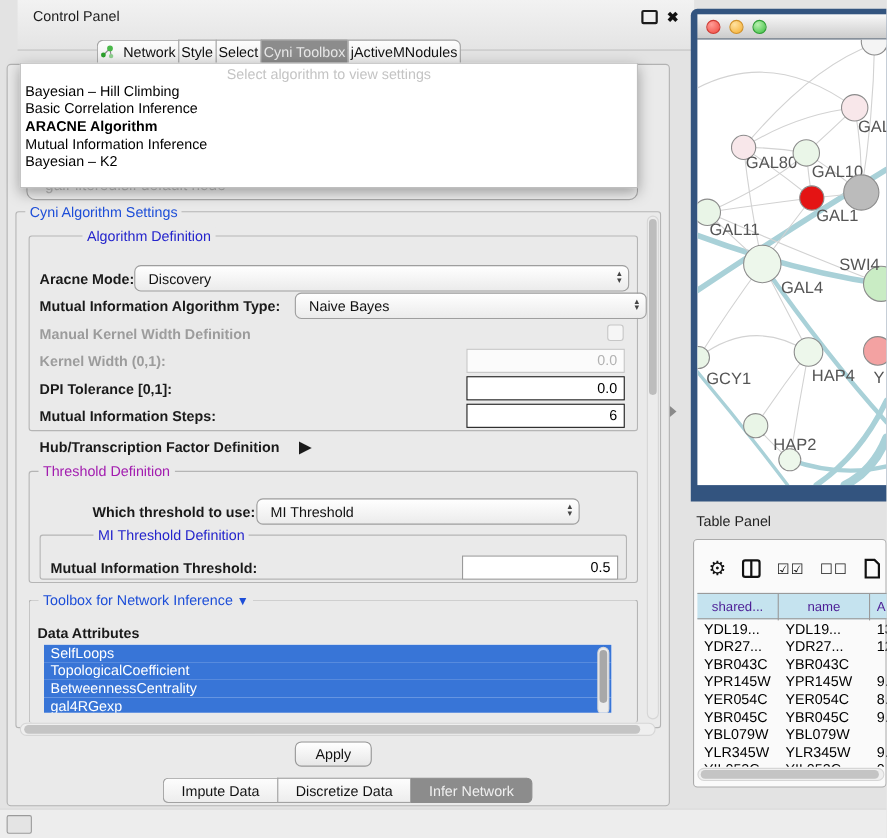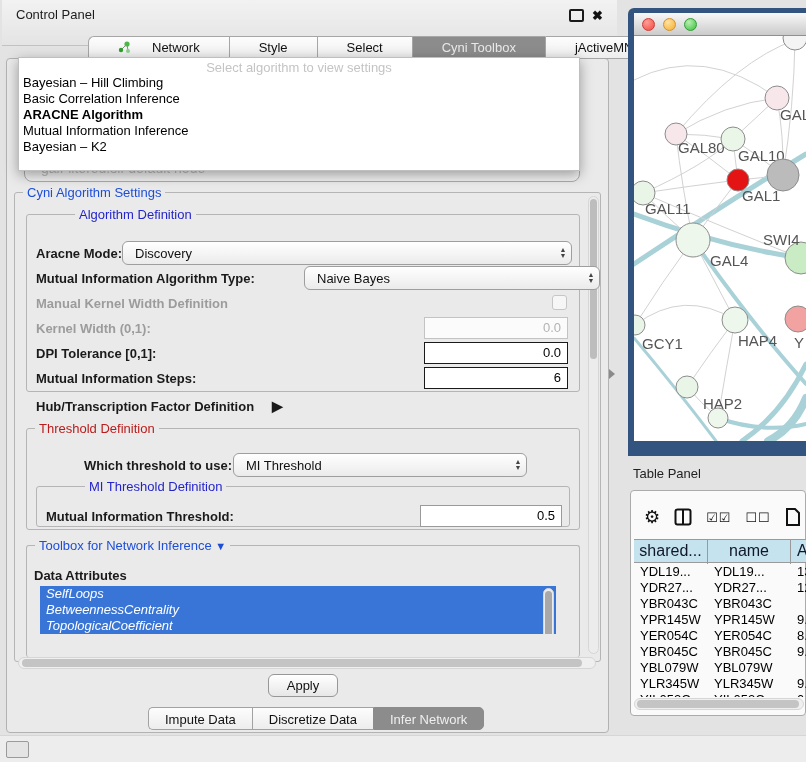--- a/index.html
+++ b/index.html
@@ -1,29 +1,29 @@
 <!DOCTYPE html>
 <html><head>
 <meta charset="utf-8">
 <style>
   html,body{margin:0;padding:0;}
   body{width:806px;height:762px;overflow:hidden;position:relative;background:#e3e3e3;
        font-family:"Liberation Sans",sans-serif;-webkit-font-smoothing:antialiased;}
   .abs{position:absolute;}
 
   
-  .cp-titlebar{left:2px;top:0;width:615px;height:46px;background:linear-gradient(#f2f2f2,#e4e4e4);
+  .cp-titlebar{left:16px;top:0;width:615px;height:46px;background:linear-gradient(#f2f2f2,#e4e4e4);
     border-bottom:1px solid #c2c2c2;font-size:13px;color:#1c1c1c;line-height:30px;padding-left:14px;box-sizing:border-box;}
   .win-btns{position:absolute;right:14px;top:0;height:30px;display:flex;align-items:center;gap:8px;}
   .float-box{width:11px;height:9px;border:2px solid #1a1a1a;border-radius:2px;display:inline-block;}
   .close-x{font-size:13px;font-weight:bold;color:#111;line-height:1;}
 
   .cp-tabs{left:88px;top:36px;height:23px;display:flex;}
-  .tab{height:23px;line-height:23px;padding:0 29px;background:linear-gradient(#fdfdfd,#ededed);
-    border:1px solid #a6a6a6;border-right:none;font-size:13px;color:#111;display:flex;align-items:center;gap:21px;box-sizing:border-box;}
+  .tab{height:23px;line-height:23px;padding:0 2px;background:linear-gradient(#fdfdfd,#ededed);
+    border:1px solid #a6a6a6;border-right:none;font-size:13px;color:#111;display:flex;align-items:center;gap:8px;box-sizing:border-box;}
   .tab:first-child{border-radius:6px 0 0 0;}
   .tab:last-child{border-right:1px solid #a6a6a6;border-radius:0 6px 0 0;}
   .tab.sel{background:#8c8c8c;color:#e9e9e9;}
 
   .cp-body{left:6px;top:58px;width:603px;height:675px;background:#eaeaea;border:1px solid #b2b2b2;border-radius:4px;box-sizing:border-box;}
 
   .combo{background:linear-gradient(#ffffff,#ebebeb);border:1px solid #9e9e9e;border-radius:6px;
     font-size:13px;color:#111;box-sizing:border-box;display:flex;align-items:center;}
   .combo .val{padding-left:12px;flex:1;}
   .combo .arrows{width:16px;text-align:center;color:#444;font-size:7px;line-height:6px;}
@@ -32,21 +32,21 @@
 
   .algo-popup{left:18px;top:57px;width:560px;height:112px;background:#ffffff;border:1px solid #bfbfbf;
      box-shadow:0 4px 12px rgba(0,0,0,.35);z-index:5;}
   .algo-prompt{height:15px;text-align:center;font-size:13px;color:#c4c4c4;padding-top:2px;}
   .algo-item{height:16px;line-height:16px;font-size:13px;color:#000;padding-left:4px;white-space:nowrap;}
   .algo-item.sel{font-weight:bold;}
 
   .group{position:absolute;border:1px solid #b5b5b5;border-radius:3px;box-sizing:border-box;}
   .gtitle{position:absolute;top:-8px;left:8px;background:#eaeaea;padding:0 4px;font-size:13px;color:#1d4ed8;white-space:nowrap;}
   .gtitle.blue{color:#2424cc;margin-left:40px;}
-  .gtitle.green{color:#b91c1c;text-align:center;}
+  .gtitle.green{color:#a21caf;text-align:center;}
 
   .lbl{position:absolute;font-size:13px;font-weight:bold;color:#1a1a1a;white-space:nowrap;}
   .lbl.dis{color:#9c9c9c;}
   .field{position:absolute;background:#fff;border:1px solid #1a1a1a;font-size:13px;color:#000;
      text-align:right;line-height:20px;padding-right:6px;box-sizing:border-box;}
   .field.dis{border:1px solid #c3c3c3;color:#b3b3b3;background:#fbfbfb;}
   .field.gray{border:1px solid #9a9a9a;}
   .checkbox{position:absolute;width:13px;height:13px;border:1px solid #c6c6c6;border-radius:3px;background:#f6f6f6;}
 
   .vscroll{position:absolute;width:11px;background:#ececec;border:1px solid #d6d6d6;border-radius:6px;box-sizing:border-box;}
@@ -82,21 +82,21 @@
   .light.green{background:radial-gradient(circle at 35% 30%,#b9f0b0,#39bf3e);border:1px solid #2f9e35;}
   .net-canvas{left:634px;top:36px;width:172px;height:405px;background:#ffffff;overflow:hidden;}
 
   
   .tp-title{left:633px;top:462px;width:173px;height:24px;font-size:13px;color:#222;line-height:24px;}
   .table-card{left:630px;top:490px;width:176px;height:226px;background:#fafafa;border:1px solid #ababab;border-radius:4px;box-sizing:border-box;}
   .tp-toolbar{left:644px;top:503px;width:162px;height:28px;display:flex;align-items:center;gap:14px;}
   .gear{font-size:18px;color:#111;line-height:1;}
   .cb-pair{font-size:13px;color:#111;letter-spacing:1px;}
   .tbl-header{left:634px;top:539px;width:220px;height:24px;display:flex;background:#c5e3ef;border-top:1px solid #9a9a9a;border-bottom:1px solid #9a9a9a;box-sizing:border-box;}
-  .th{height:24px;line-height:22px;font-size:16px;color:#0f172a;text-align:center;border-right:1px solid #9a9a9a;box-sizing:border-box;}
+  .th{height:24px;line-height:22px;font-size:12px;color:#4c1d95;text-align:center;border-right:1px solid #9a9a9a;box-sizing:border-box;}
   .tbl-rows{left:634px;top:564px;width:220px;height:133px;overflow:hidden;}
   .trow{display:flex;height:16px;line-height:16px;font-size:13px;color:#000;}
   .td{box-sizing:border-box;padding-left:6px;white-space:nowrap;overflow:hidden;}
 </style>
 </head>
 <body>
 
 <div class="abs cp-titlebar">
   <span>Control Panel</span>
   <span class="win-btns">
@@ -154,21 +154,21 @@
 
 <div class="group" style="left:26px;top:214px;width:554px;height:178px;">
   <span class="gtitle blue">Algorithm Definition</span>
 </div>
 <span class="lbl" style="left:36px;top:246px;">Aracne Mode:</span>
 <div class="abs combo" style="left:122px;top:241px;width:450px;height:24px;">
   <span class="val">Discovery</span>
   <span class="arrows">▲<br>▼</span>
 </div>
 <span class="lbl" style="left:36px;top:271px;">Mutual Information Algorithm Type:</span>
-<div class="abs combo" style="left:268px;top:266px;width:296px;height:24px;margin-left:36px;">
+<div class="abs combo" style="left:268px;top:266px;width:320px;height:24px;">
   <span class="val">Naive Bayes</span>
   <span class="arrows">▲<br>▼</span>
 </div>
 <span class="lbl dis" style="left:36px;top:284px;margin-top:12px;">Manual Kernel Width Definition</span>
 <div class="checkbox" style="left:552px;top:295px;"></div>
 <span class="lbl dis" style="left:36px;top:321px;">Kernel Width (0,1):</span>
 <div class="field dis" style="left:424px;top:317px;width:144px;height:22px;">0.0</div>
 <span class="lbl" style="left:36px;top:346px;">DPI Tolerance [0,1]:</span>
 <div class="field" style="left:424px;top:342px;width:144px;height:22px;">0.0</div>
 <span class="lbl" style="left:36px;top:371px;">Mutual Information Steps:</span>
@@ -191,25 +191,25 @@
 <span class="lbl" style="left:46px;top:509px;">Mutual Information Threshold:</span>
 <div class="field gray" style="left:420px;top:505px;width:142px;height:22px;">0.5</div>
 
 <div class="group" style="left:26px;top:545px;width:554px;height:112px;border-bottom:none;">
   <span class="gtitle">
     <span>Toolbox for Network Inference</span>
     <span style="font-size:11px;">▼</span>
   </span>
 </div>
 <span class="lbl" style="left:34px;top:568px;">Data Attributes</span>
-<div class="sel-list" style="left:40px;top:586px;width:516px;height:48px;font-style:italic;">
+<div class="sel-list" style="left:40px;top:586px;width:516px;height:62px;">
   <div id="attr-list">
       <div class="sel-item">SelfLoops</div>
+      <div class="sel-item">TopologicalCoefficient</div>
       <div class="sel-item">BetweennessCentrality</div>
-      <div class="sel-item">TopologicalCoefficient</div>
       <div class="sel-item">gal4RGexp</div>
     </div>
   <div class="vscroll" style="right:2px;top:2px;height:62px;">
     <div class="vthumb" style="top:2px;height:48px;background:#a8a8a8;"></div>
   </div>
 </div>
 <div class="hscroll" style="left:18px;top:657px;width:578px;">
   <div class="hthumb" style="left:3px;width:560px;"></div>
 </div>
 

